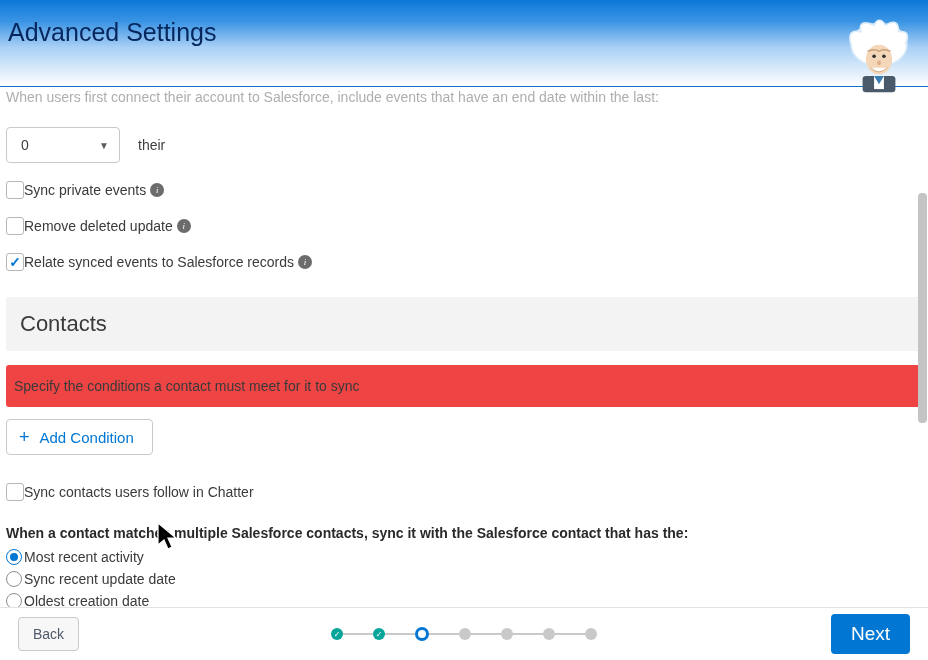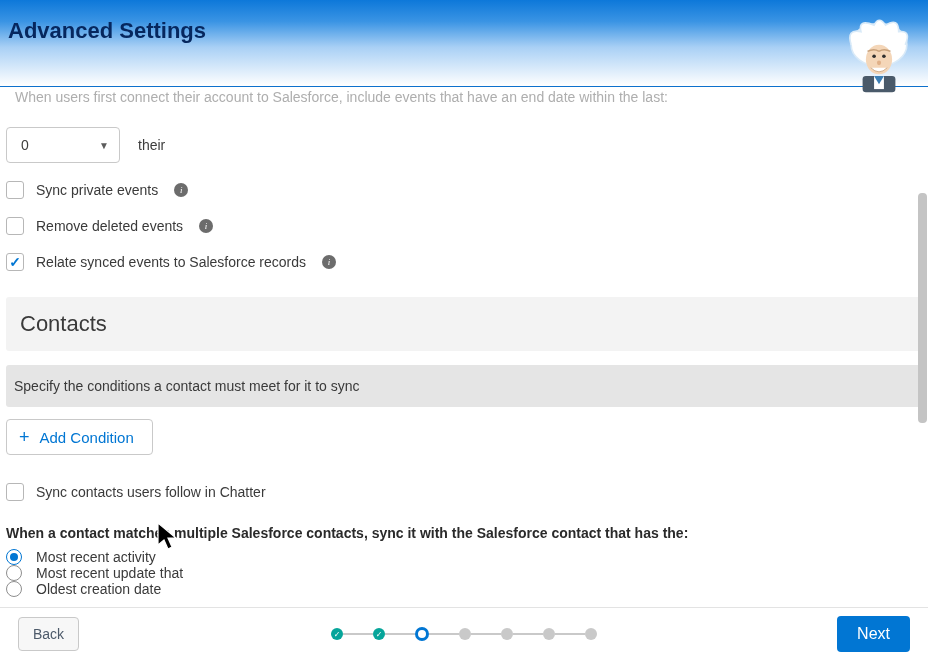--- a/index.html
+++ b/index.html
@@ -14,42 +14,41 @@
       position: relative;
     }
     .header {
       height: 87px;
       background: linear-gradient(to bottom, #0d78d9 0%, #3a94e4 25%, #a9d0f5 55%, #ffffff 100%);
       padding: 18px 0 0 8px;
       border-bottom: 1px solid rgba(0,0,0,0.06);
       position: relative;
     }
     .header-title {
-      font-size: 22px;
-      font-weight: 700;
+      font-size: 25px;
+      font-weight: 400;
       color: #06275e;
     }
     .mascot {
       position: absolute;
       right: 8px;
       top: 10px;
       width: 82px;
       height: 86px;
     }
     .content {
       padding: 0 6px 20px 6px;
       height: 520px;
       overflow: hidden;
     }
     .helper-line {
       color: #aeaeae;
       font-size: 14px;
       margin-top: 2px;
       white-space: nowrap;
-      margin-left: 9px;
     }
     .row-days {
       display: flex;
       align-items: center;
       margin-top: 22px;
       gap: 18px;
     }
     .dropdown {
       width: 114px;
       height: 36px;
@@ -66,21 +65,20 @@
       font-size: 10px;
       color: #5c5c5c;
     }
     .days-label {
       color: #3d3d3d;
     }
     .checkbox-row {
       display: flex;
       align-items: center;
       margin-top: 18px;
-      gap: 12px;
     }
     .checkbox {
       width: 18px;
       height: 18px;
       border: 1px solid #b7b7b7;
       border-radius: 3px;
       background: #fff;
       display: inline-flex;
       align-items: center;
       justify-content: center;
@@ -113,21 +111,21 @@
     .section-header {
       margin-top: 26px;
       background: #f3f3f3;
       border-radius: 3px;
       padding: 14px 14px;
       font-size: 22px;
       color: #3a3a3a;
     }
     .section-sub {
       margin-top: 14px;
-      background: #e5e5e5;
+      background: #ef4444;
       padding: 13px 8px;
       border-radius: 3px;
       font-size: 14px;
       color: #3a3a3a;
     }
     .add-condition-btn {
       margin-top: 12px;
       border: 1px solid #c9c9c9;
       background: #fff;
       border-radius: 4px;
@@ -149,21 +147,22 @@
       font-weight: 700;
       color: #2a2a2a;
       margin-top: 24px;
     }
     .radio-group {
       margin-top: 8px;
     }
     .radio-row {
       display: flex;
       align-items: center;
-      gap: 14px;
+      gap: 2px;
+      margin-top: 6px;
     }
     .radio {
       width: 16px;
       height: 16px;
       border: 1.5px solid #8e8e8e;
       border-radius: 50%;
       display: inline-flex;
       align-items: center;
       justify-content: center;
       cursor: pointer;
@@ -200,21 +199,21 @@
       cursor: pointer;
       color: #4d5a6a;
     }
     .next-btn {
       border: none;
       background: #0176d3;
       color: #fff;
       border-radius: 4px;
       padding: 9px 20px;
       cursor: pointer;
-      font-size: 16px;
+      font-size: 19px;
     }
     .stepper {
       display: flex;
       align-items: center;
       gap: 0;
       position: absolute;
       left: 50%;
       transform: translateX(-50%);
     }
     .step-dot {
@@ -305,21 +304,21 @@
   </div>
 
   <div class="checkbox-row">
     <span class="checkbox"></span>
     <span class="checkbox-label">Sync private events</span>
     <span class="info-icon">i</span>
   </div>
 
   <div class="checkbox-row">
     <span class="checkbox"></span>
-    <span class="checkbox-label">Remove deleted events</span>
+    <span class="checkbox-label">Remove deleted update</span>
     <span class="info-icon">i</span>
   </div>
 
   <div class="checkbox-row">
     <span class="checkbox checked"></span>
     <span class="checkbox-label">Relate synced events to Salesforce records</span>
     <span class="info-icon">i</span>
   </div>
 
   <div class="section-header">Contacts</div>
@@ -338,21 +337,21 @@
 
   <div class="bold-line">When a contact matches multiple Salesforce contacts, sync it with the Salesforce contact that has the:</div>
 
   <div class="radio-group">
     <div class="radio-row">
       <span class="radio selected"></span>
       <span class="radio-label">Most recent activity</span>
     </div>
     <div class="radio-row">
       <span class="radio"></span>
-      <span class="radio-label">Most recent update that</span>
+      <span class="radio-label">Sync recent update date</span>
     </div>
     <div class="radio-row">
       <span class="radio"></span>
       <span class="radio-label">Oldest creation date</span>
     </div>
   </div>
 </div>
 
 <div class="scrollbar">
   <div class="scroll-thumb"></div>

